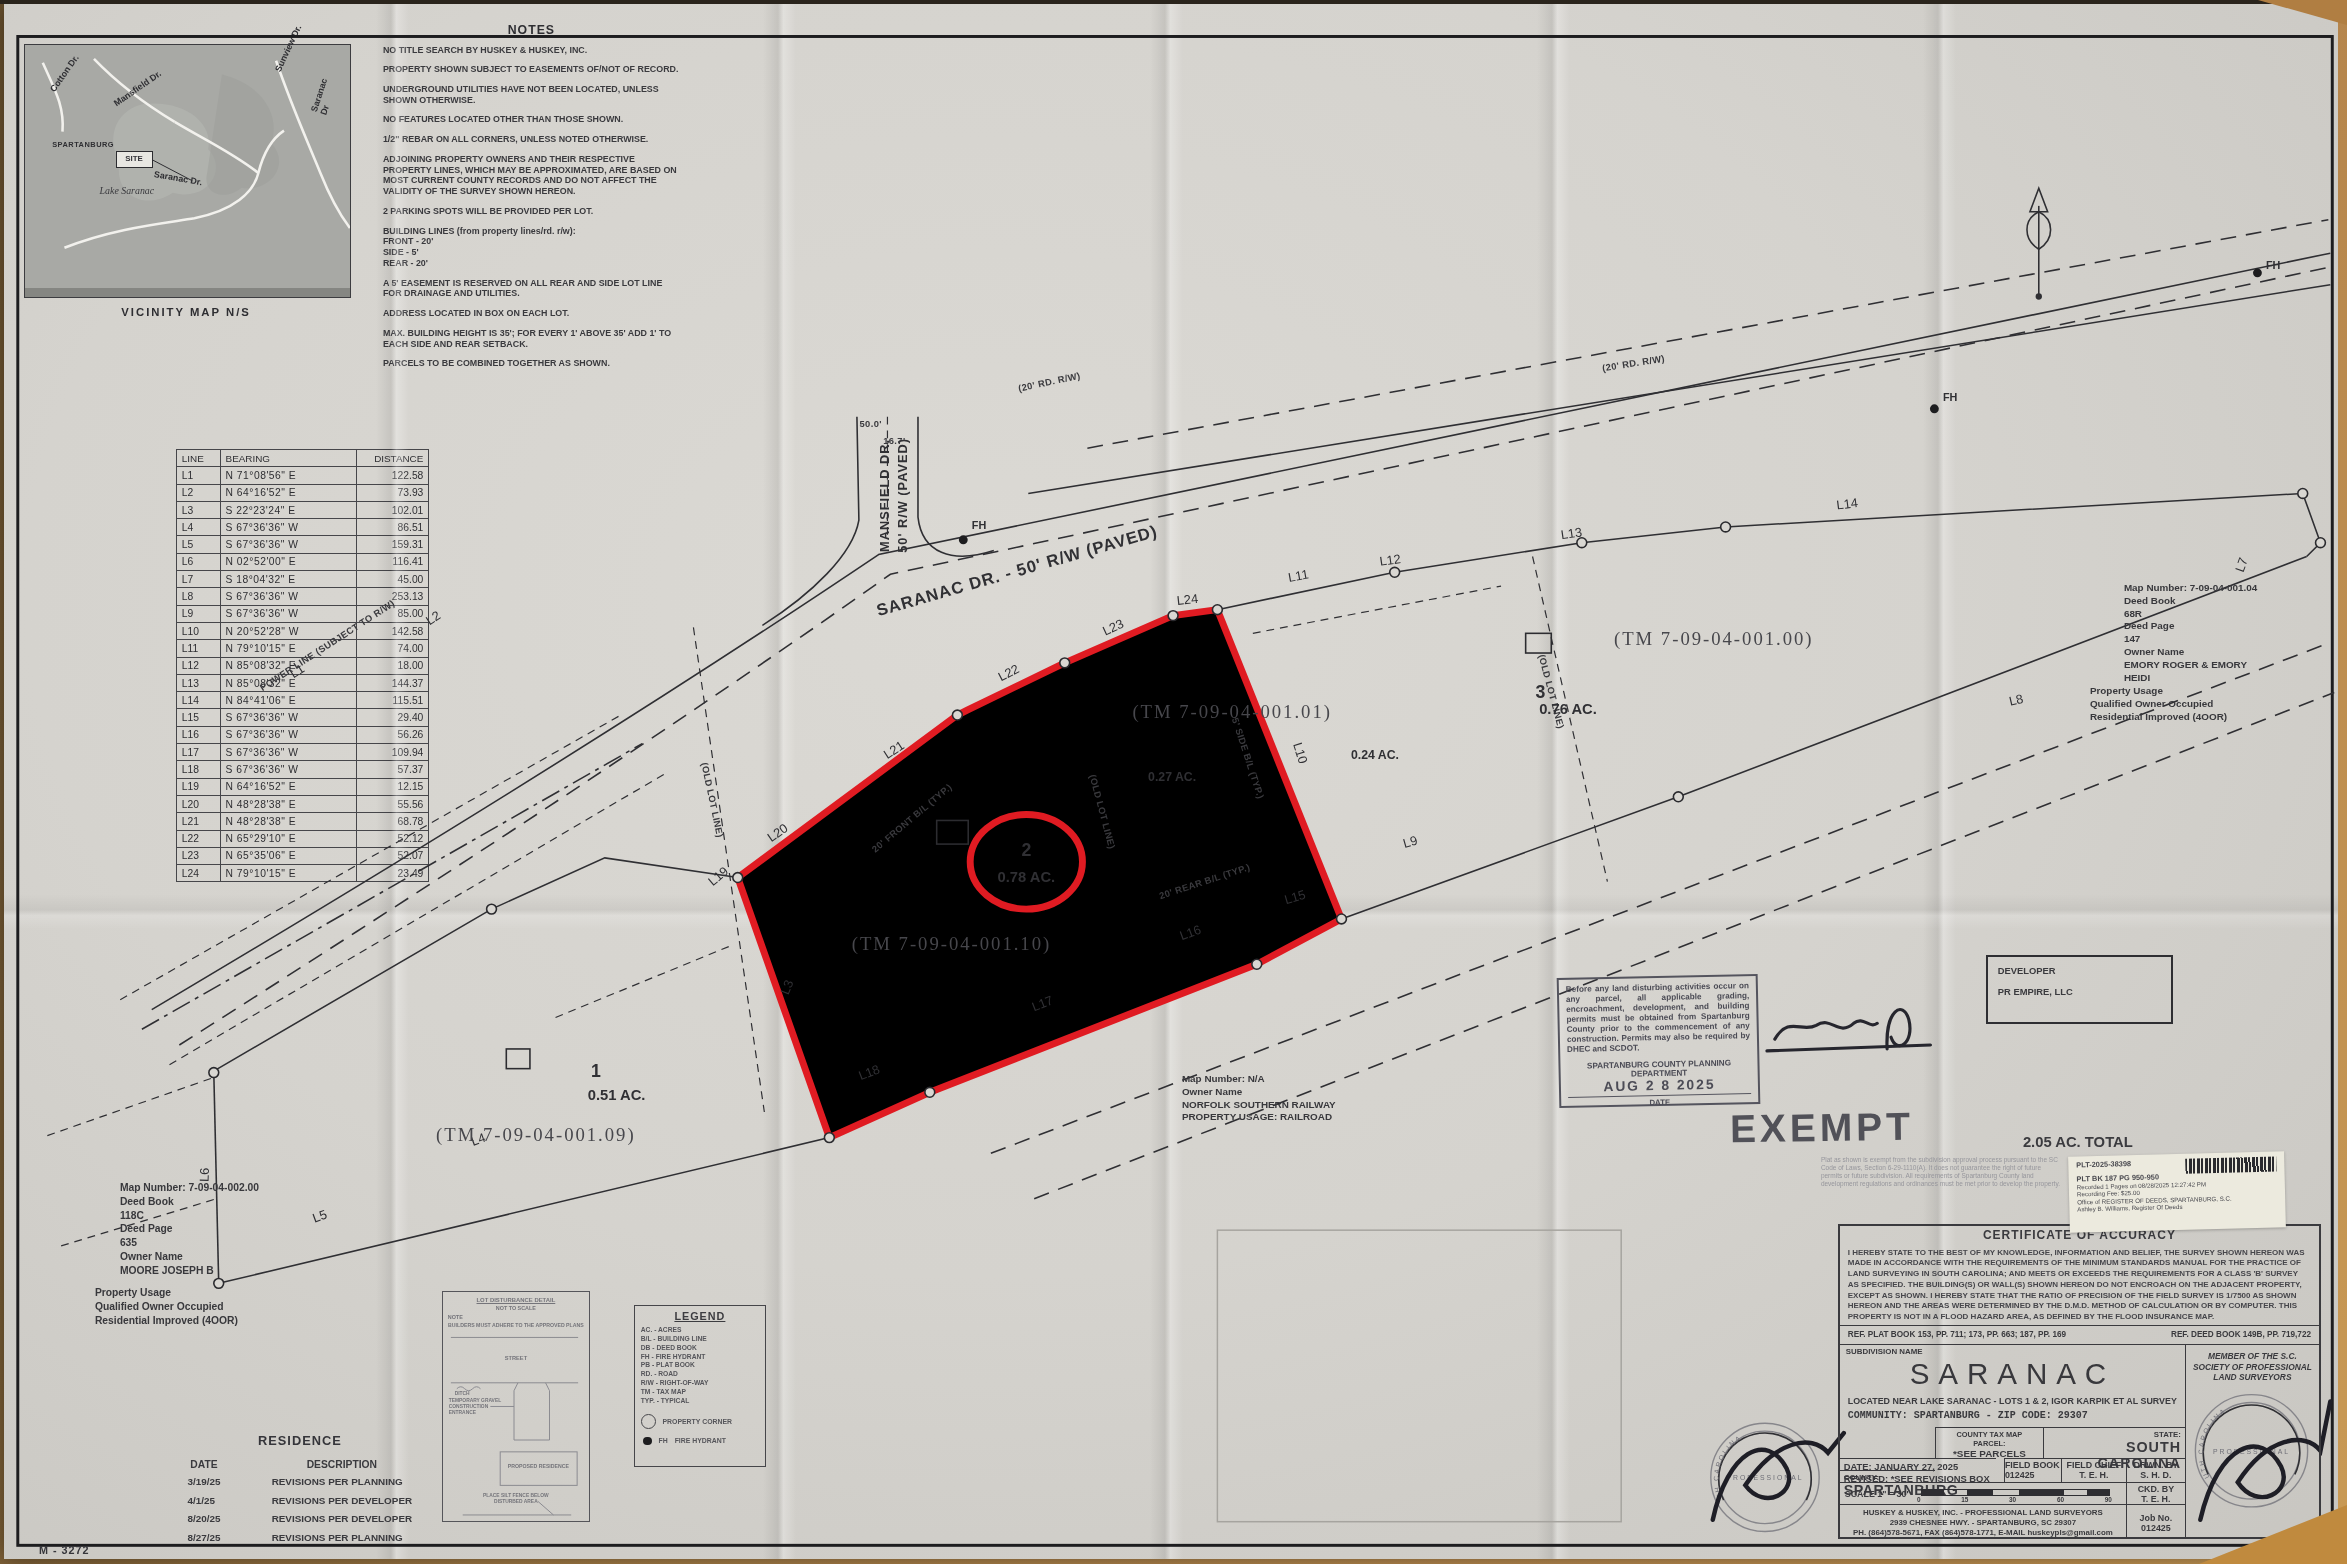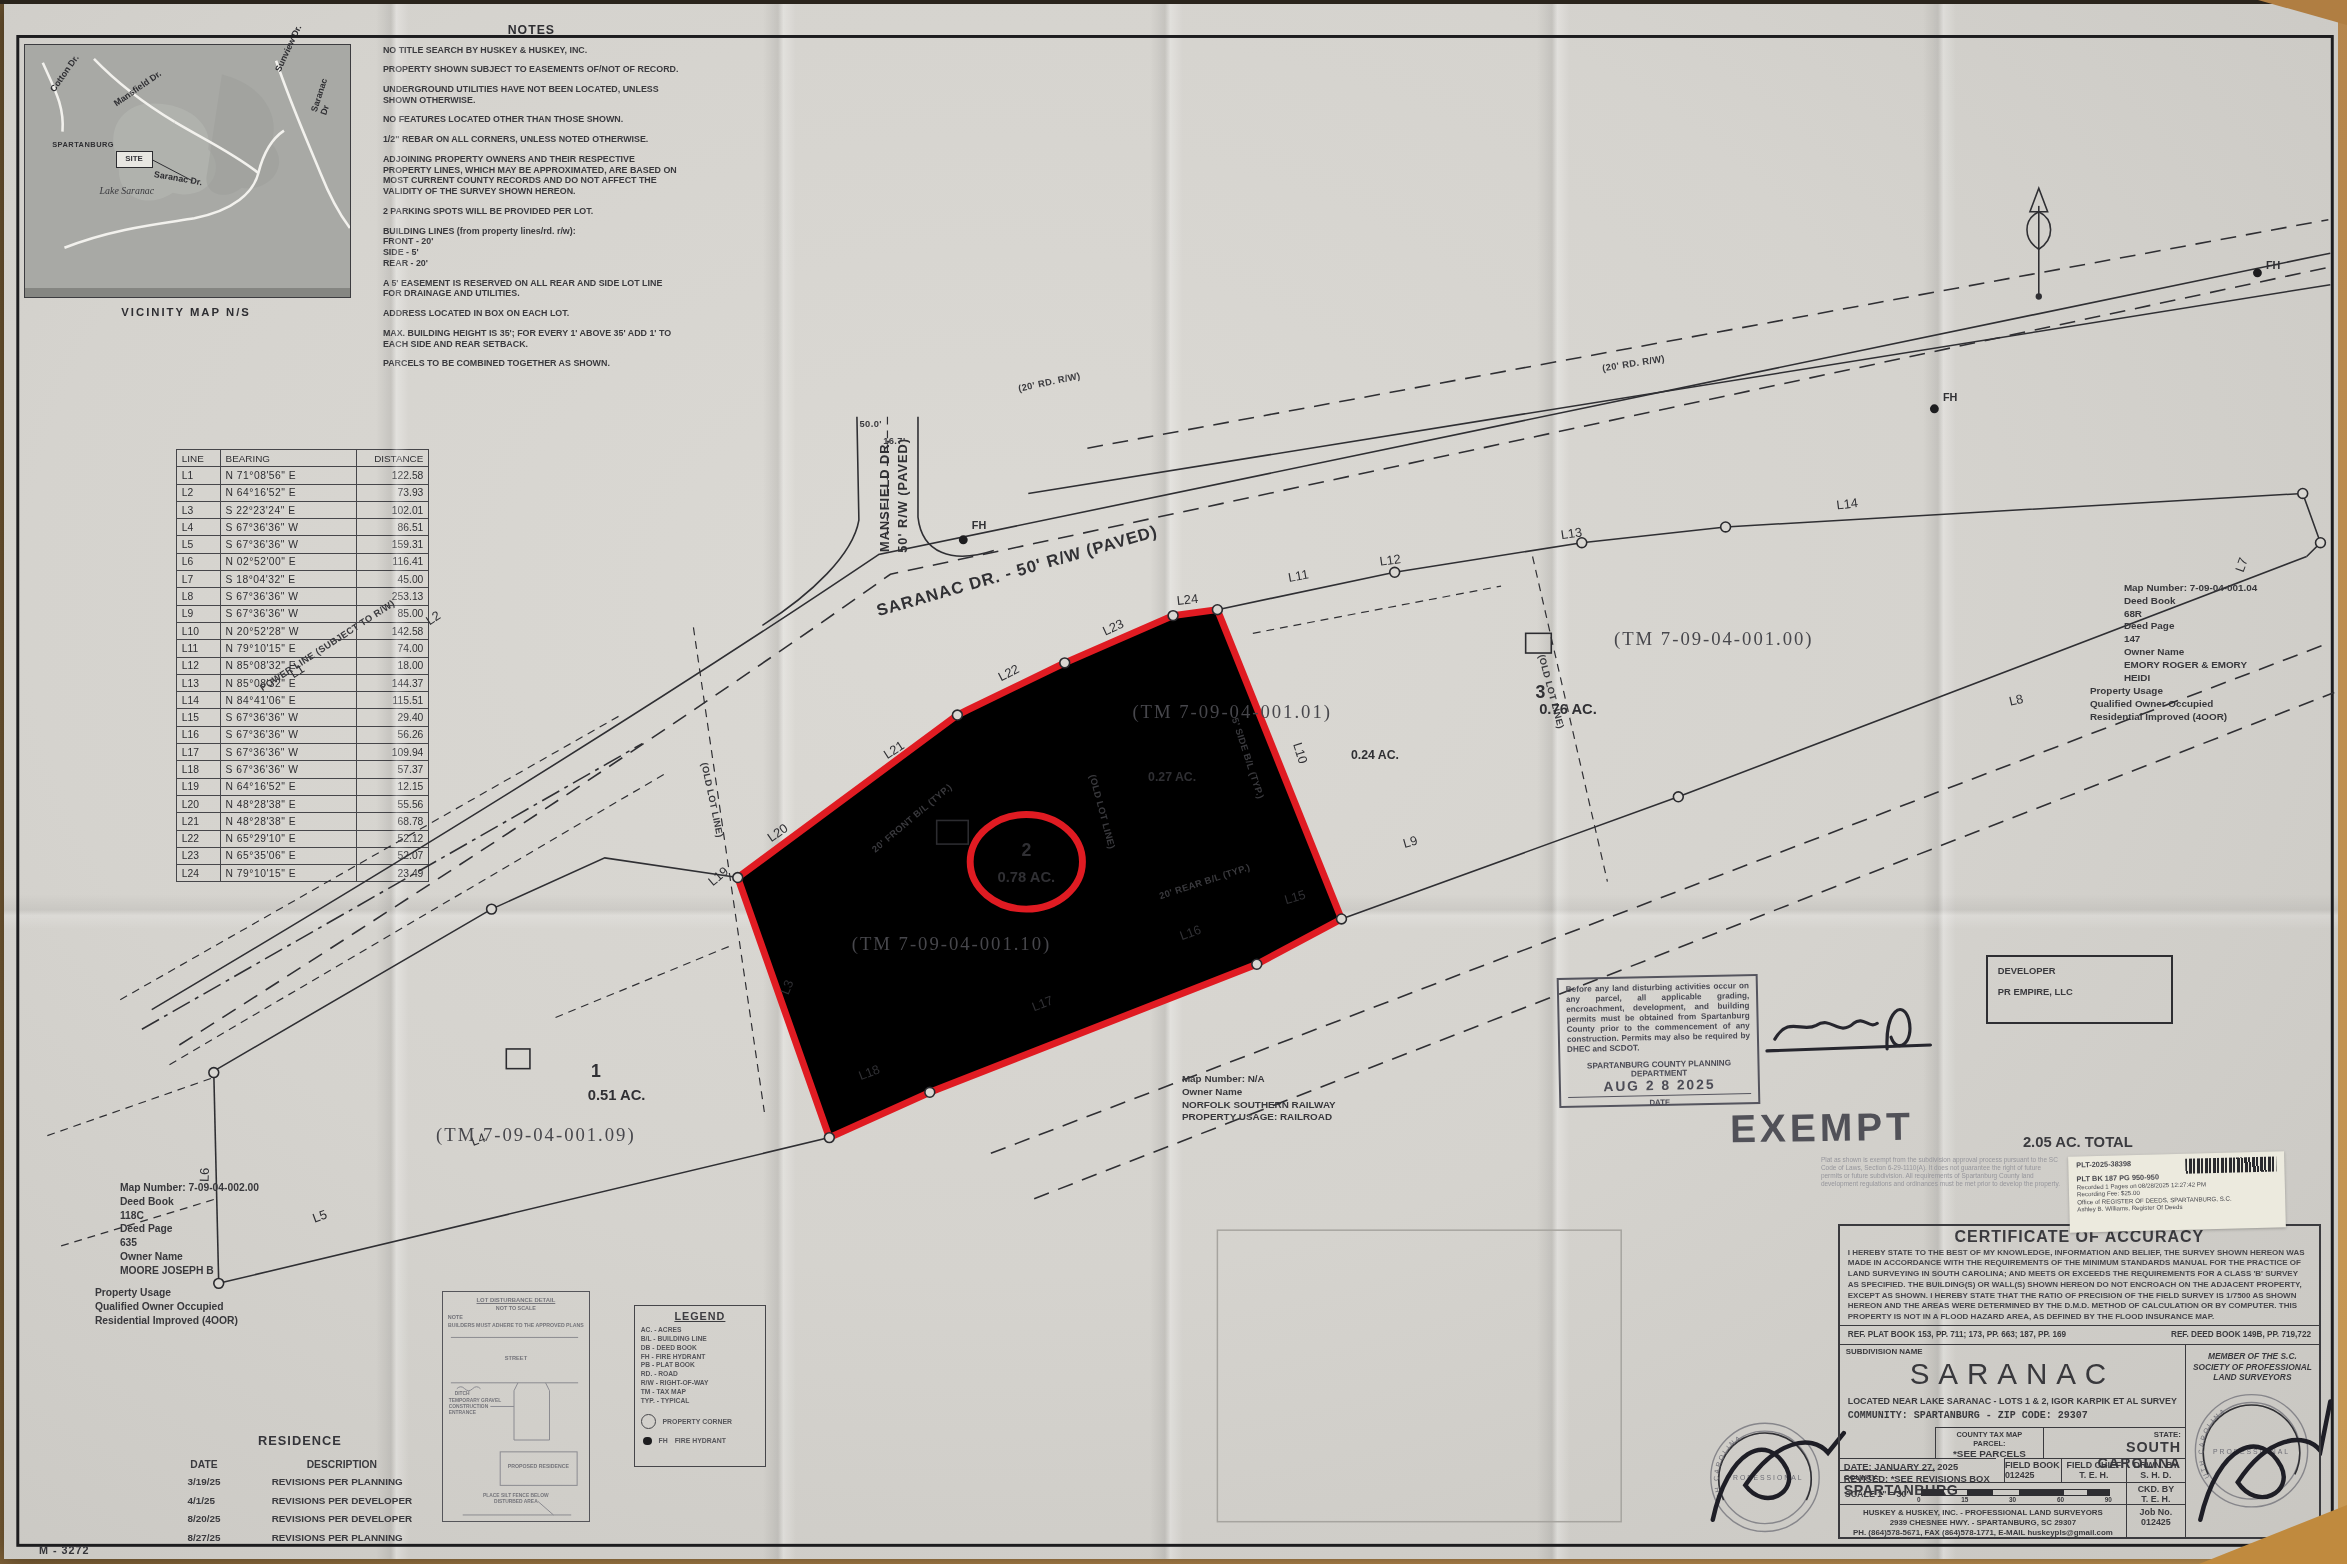--- a/index.html
+++ b/index.html
@@ -97,21 +97,21 @@
            transform:rotate(-1.4deg);box-shadow:0 1px 3px rgba(0,0,0,.25);z-index:21;padding:3.9px 7.9px;box-sizing:border-box;color:#4a4a50;}
   #sticker .r1{font-size:7.4px;font-weight:bold;}
   #sticker .r2{font-size:7.4px;font-weight:bold;margin-top:4.9px;}
   #sticker .sm{font-size:6.2px;line-height:7.5px;}
   #sticker .sm:first-of-type{margin-top:3.9px;}
   #barcode{position:absolute;right:7.9px;top:4.9px;width:91px;height:14.8px;
            background:repeating-linear-gradient(90deg,#2a2a2e 0 2px,transparent 2px 3.9px,#2a2a2e 3.9px 6.9px,transparent 6.9px 7.9px);}
   
   #tblock{position:absolute;left:1834px;top:1221px;width:479px;height:311px;border:2px solid #3a3a3e;z-index:20;color:#3a3a3e;}
   #tblock .cell{position:absolute;box-sizing:border-box;}
-  #certTitle{left:0;top:2px;width:100%;text-align:center;font-size:16px;font-weight:bold;letter-spacing:1px;}
+  #certTitle{left:0;top:2px;width:100%;text-align:center;font-size:12px;font-weight:bold;letter-spacing:1px;}
   #certBody{left:7.9px;top:21.7px;width:463px;font-size:8px;line-height:10.7px;font-weight:bold;color:#46464b;}
   #refRow{left:0;top:99px;width:100%;height:19.7px;border-top:1.5px solid #3a3a3e;}
   #refRow .rl{position:absolute;left:7.9px;top:3.9px;font-size:8.2px;font-weight:bold;}
   #refRow .rr{position:absolute;right:7.9px;top:3.9px;font-size:8.2px;font-weight:bold;}
   #subCell{left:0;top:118px;width:345px;height:83px;border-top:1.5px solid #3a3a3e;}
   #subLbl{position:absolute;left:5.9px;top:2px;font-size:7.9px;font-weight:bold;}
   #subName{position:absolute;left:0;top:11.8px;width:100%;text-align:center;font-size:29.6px;letter-spacing:8.9px;color:#38383c;}
   #subLoc{position:absolute;left:7.9px;top:51px;font-size:8.9px;font-weight:bold;}
   #subCom{position:absolute;left:7.9px;top:65px;font-size:10px;font-weight:bold;font-family:Liberation Mono, monospace;}
   #memCell{left:345px;top:118px;width:134px;height:193px;border-top:1.5px solid #3a3a3e;border-left:1.5px solid #3a3a3e;font-style:italic;}
@@ -131,21 +131,21 @@
   #fcCell{left:221px;top:232px;width:65px;height:23.6px;border-top:1.5px solid #3a3a3e;border-left:1.5px solid #3a3a3e;text-align:center;padding-top:1px;}
   #drCell{left:286px;top:232px;width:59px;height:23.6px;border-top:1.5px solid #3a3a3e;border-left:1.5px solid #3a3a3e;text-align:center;padding-top:1px;}
   #ckCell{left:286px;top:256px;width:59px;height:21.7px;border-top:1.5px solid #3a3a3e;border-left:1.5px solid #3a3a3e;text-align:center;padding-top:1px;}
   .fb9{font-size:8.9px;}
   #scaleCell{left:0;top:256px;width:286px;height:21.7px;border-top:1.5px solid #3a3a3e;}
   #scaleLbl{position:absolute;left:4.9px;top:5.9px;font-size:8.9px;font-weight:bold;}
   #scaleBar{position:absolute;left:81px;top:5.9px;width:187px;height:4.9px;border:1px solid #2e2e32;
             background:linear-gradient(90deg,#2e2e32 0 12%,transparent 12% 24%,#2e2e32 24% 38%,transparent 38% 52%,#2e2e32 52% 76%,transparent 76% 88%,#2e2e32 88% 100%);}
   #scaleTicks{position:absolute;left:77px;top:12.8px;width:195px;display:flex;justify-content:space-between;font-size:6.4px;font-weight:bold;}
   #firmCell{left:0;top:278px;width:286px;height:33px;border-top:1.5px solid #3a3a3e;text-align:center;font-size:7.9px;font-weight:bold;line-height:9.9px;padding-top:3px;}
-  #jobCell{left:286px;top:278px;width:59px;height:33px;border-top:1.5px solid #3a3a3e;border-left:1.5px solid #3a3a3e;text-align:center;padding-top:2px;}
+  #jobCell{left:286px;top:278px;width:59px;height:33px;border-top:1.5px solid #3a3a3e;border-left:1.5px solid #3a3a3e;text-align:center;padding-top:8px;}
   
   #revTitle{position:absolute;left:158px;top:1430px;width:276px;text-align:center;font-size:12.8px;font-weight:bold;letter-spacing:1px;z-index:20;}
   #revTable{position:absolute;left:158px;top:1454px;border-collapse:collapse;z-index:20;}
   #revTable th{font-size:10.3px;font-weight:bold;padding:2px 25.6px;color:#3a3a3e;}
   #revTable td{font-size:9.9px;font-weight:bold;padding:3.9px 25.6px;color:#3a3a3e;white-space:nowrap;}
   #m3272{position:absolute;left:35px;top:1541px;font-size:10.8px;font-weight:bold;letter-spacing:1px;z-index:20;}
 </style>
 </head>
 <body>
 

